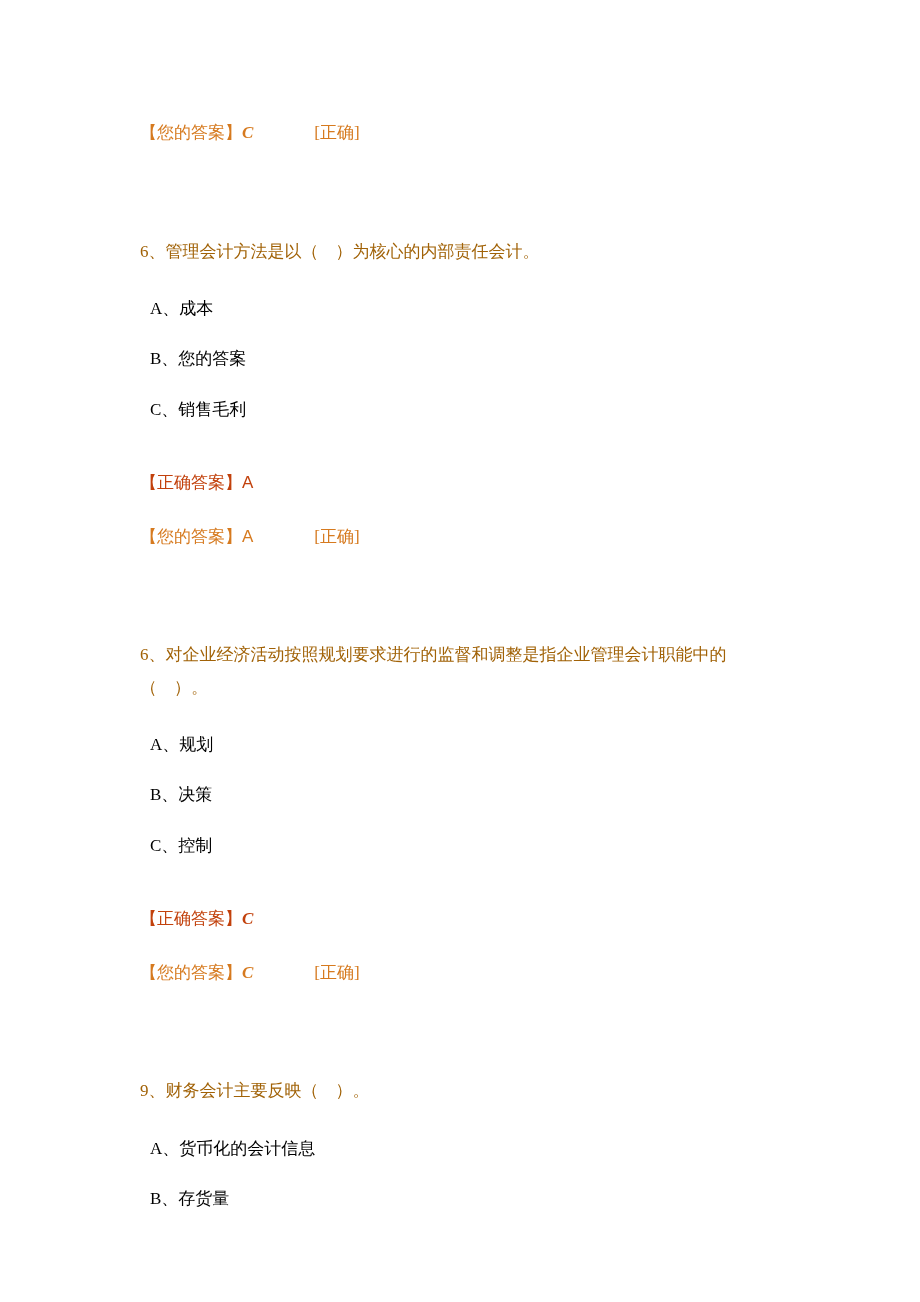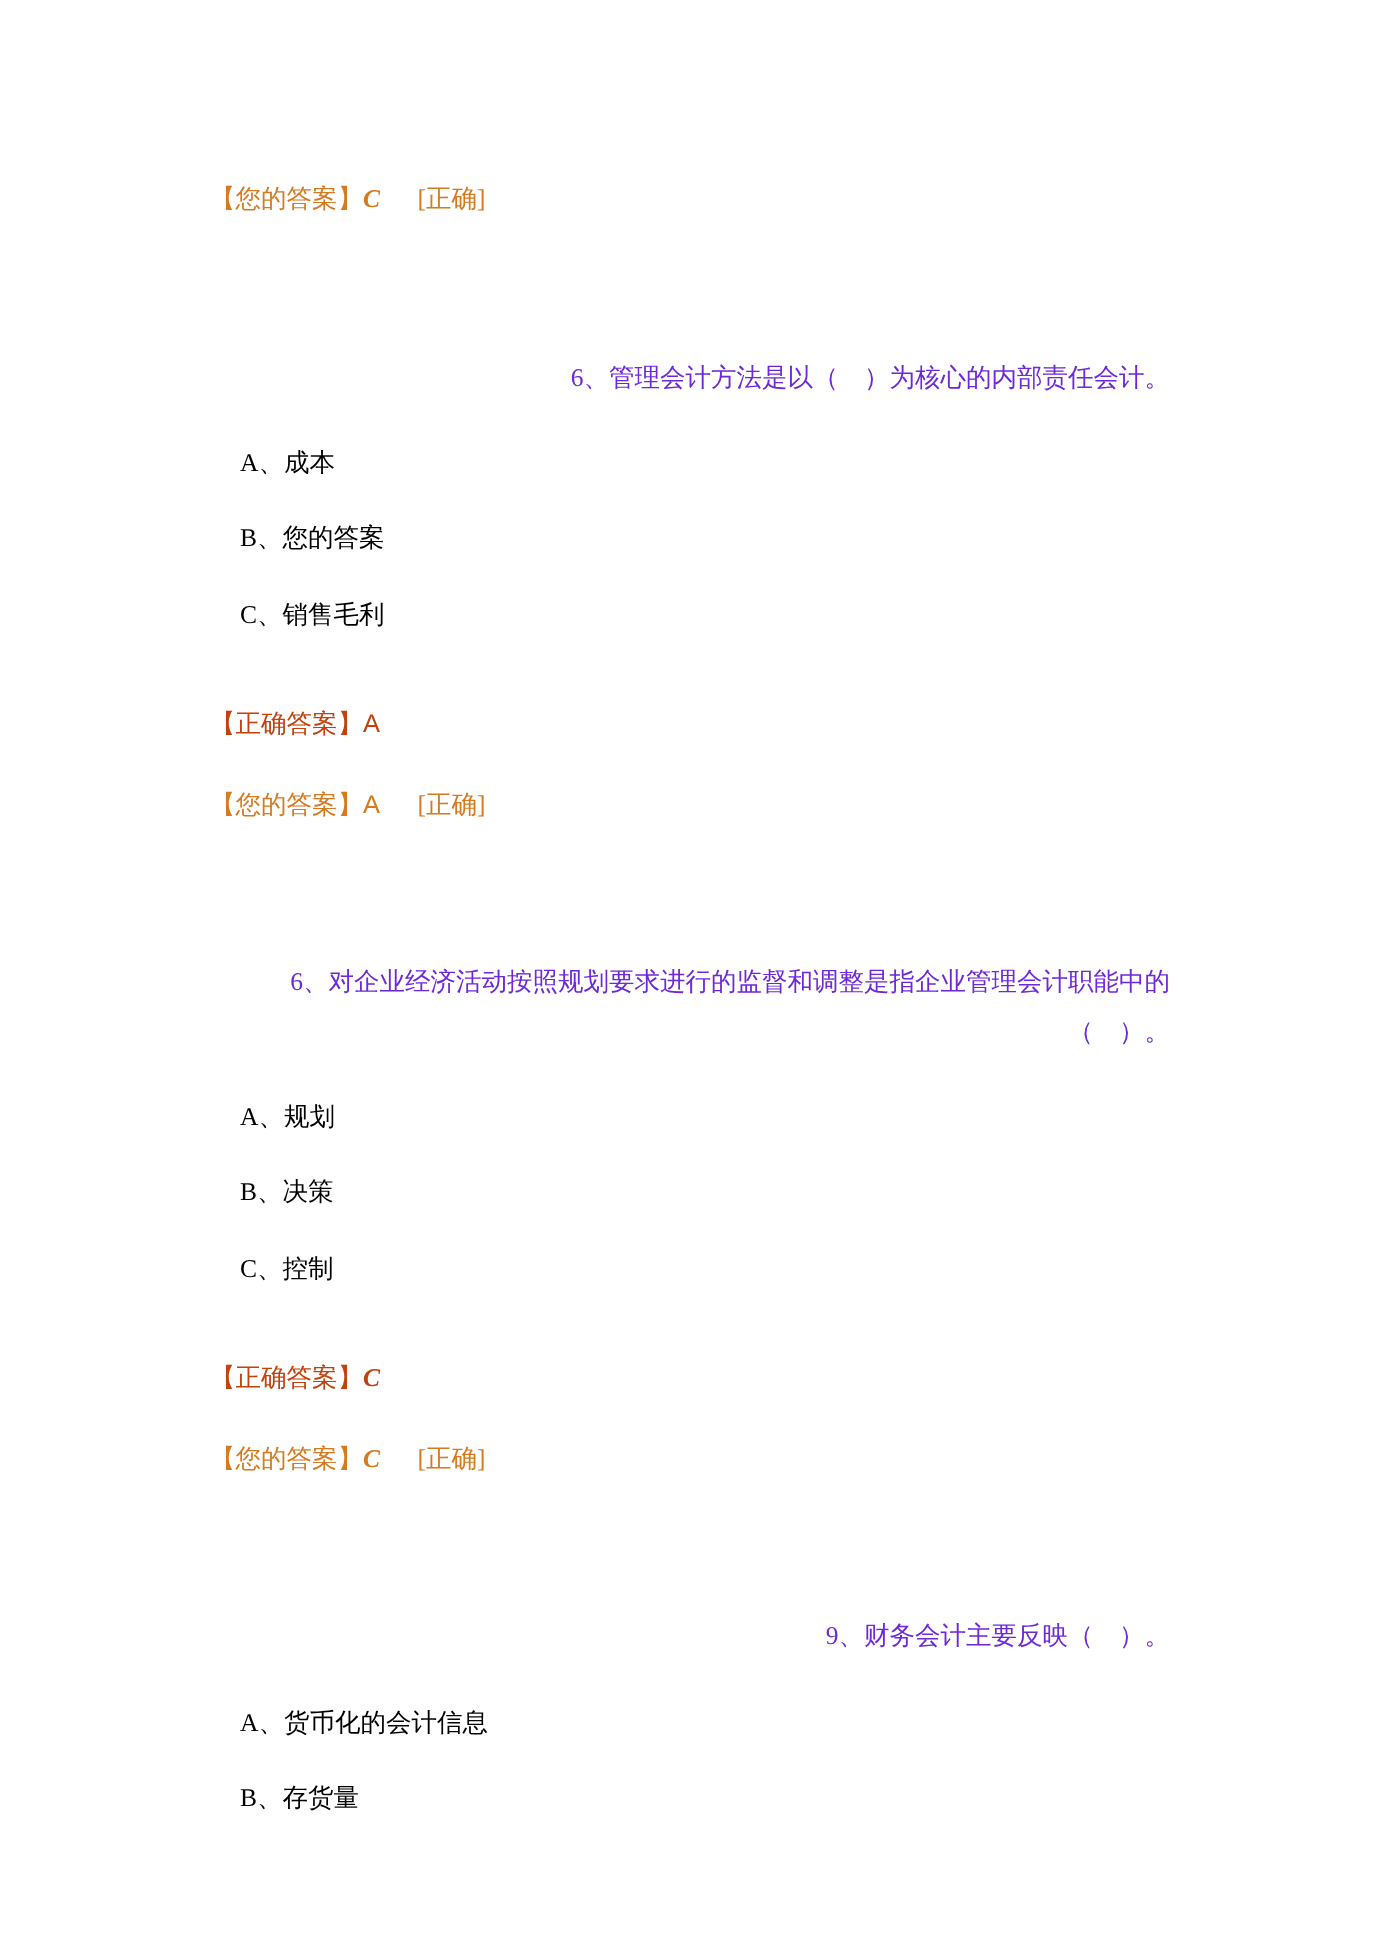--- a/index.html
+++ b/index.html
@@ -20,29 +20,29 @@
       margin-bottom: 90px;
     }
     .answer-line-orange .italic-letter {
       font-style: italic;
       font-family: "Times New Roman", serif;
       font-weight: bold;
       padding-right: 25px;
     }
     .answer-line-orange .status {
       color: #d67a1f;
+      margin-left: 36px;
     }
     .question-stem {
-      color: #6d28d9;
+      color: #a16207;
       margin-bottom: 28px;
       line-height: 1.9;
-      text-align: right;
     }
     .option {
-      margin-left: 20px;
+      margin-left: 10px;
       margin-bottom: 25px;
       color: #000000;
     }
     .green-answer {
       color: #c2410c;
       margin-top: 48px;
       margin-bottom: 28px;
     }
     .green-answer .ans-letter {
       font-family: Arial, sans-serif;

